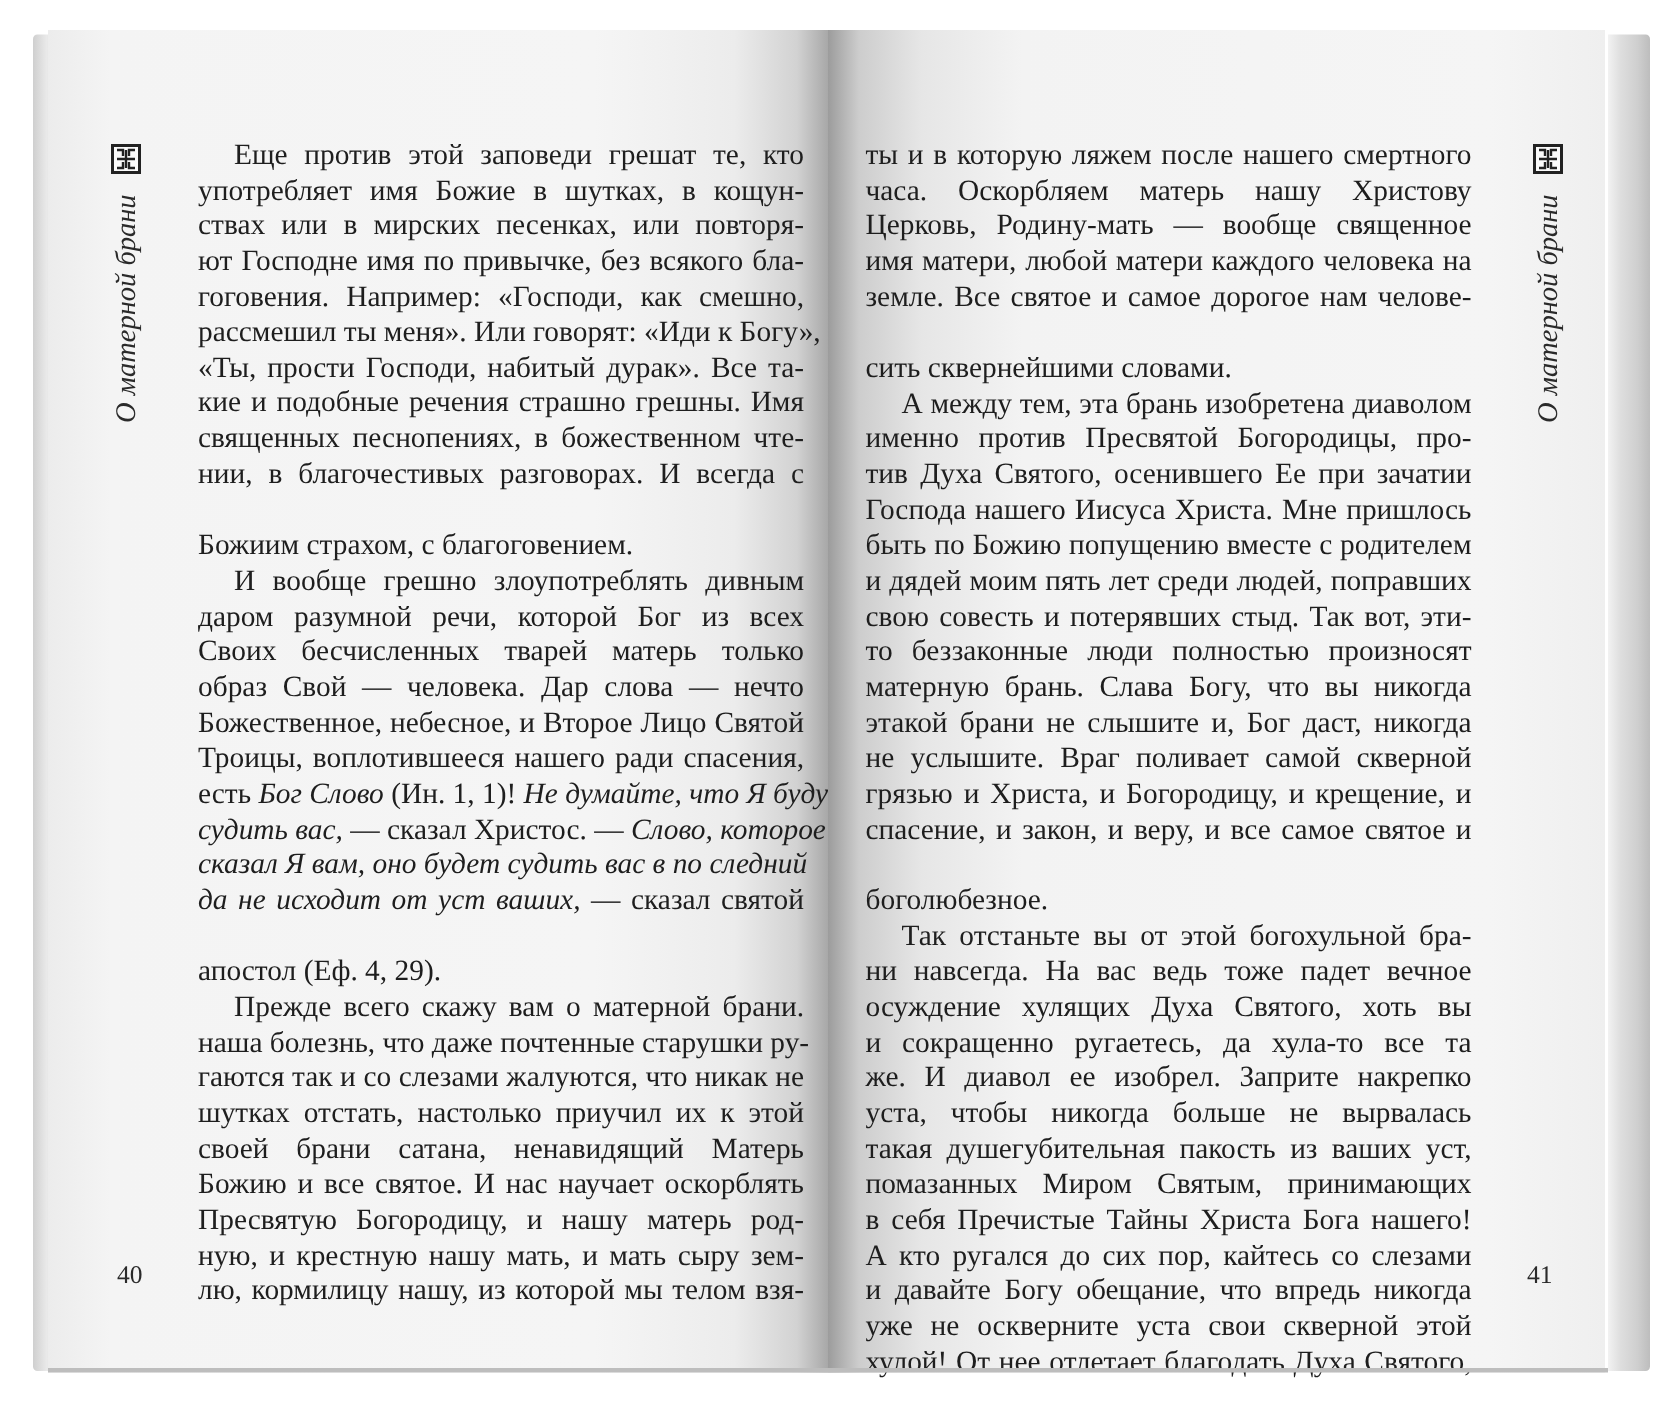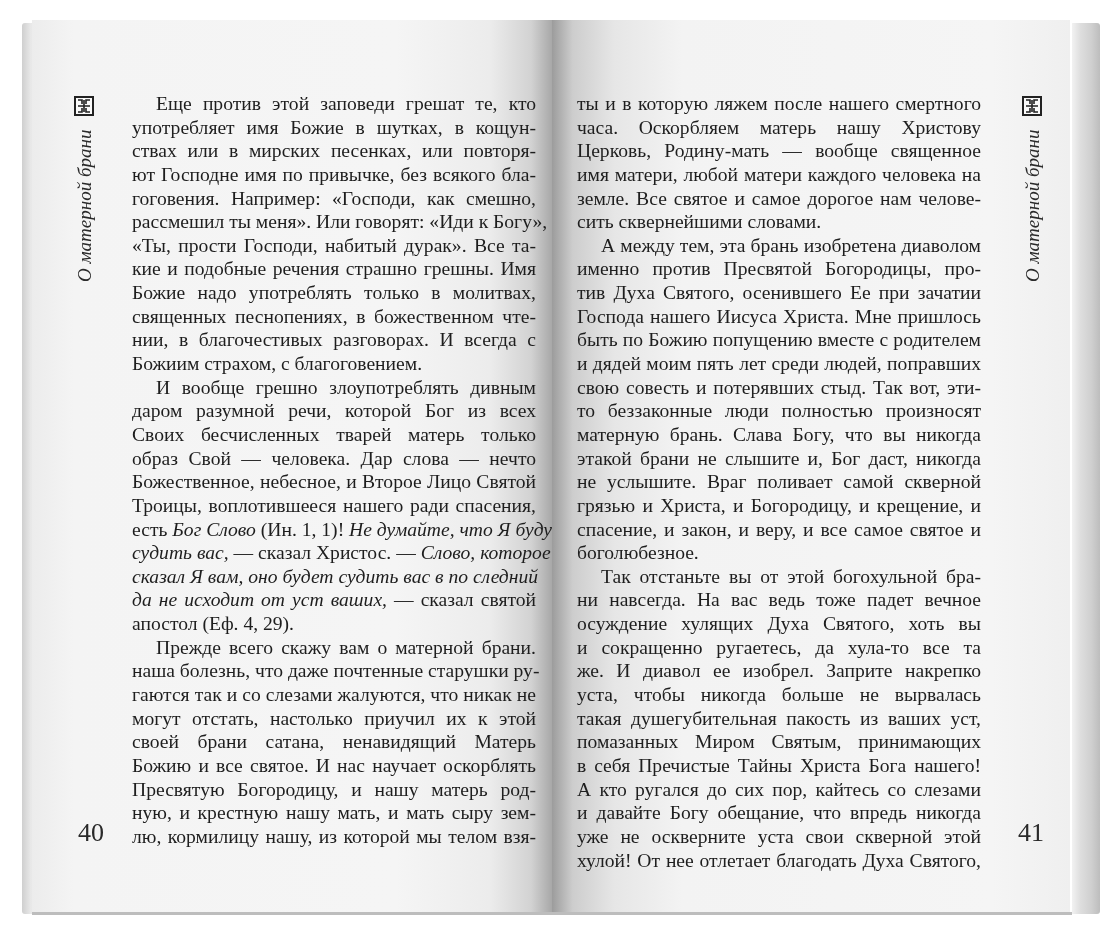--- a/index.html
+++ b/index.html
@@ -19,36 +19,36 @@
   .page.left { left:10px; width:520px;
     background:linear-gradient(90deg,#ececec 0%,#f4f4f4 8%,#f5f5f5 70%,#ececec 88%,#d2d2d2 96%,#a8a8a8 100%); }
   .page.right { left:530px; width:518px;
     background:linear-gradient(90deg,#9c9c9c 0%,#cdcdcd 4%,#e6e6e6 12%,#f3f3f3 25%,#f5f5f5 85%,#efefef 100%); }
   .page-bottom-edge { position:absolute; left:10px; right:28px; bottom:3px; height:3px; background:#bdbdbd; }
 
   .text { position:absolute; top:72px; font-size:19.6px; line-height:23.65px; text-align:justify; }
   .page.left .text { left:100px; width:404px; }
   .page.right .text { left:25px; width:404px; }
   .line { display:block; white-space:nowrap; text-align-last:justify; height:23.65px; }
-  .line.last { text-align-last:left; }
+  .line.last { text-align-last:left;margin-top:24px; }
   .line.indent { padding-left:24px; }
   b { font-weight:normal; }
   i { font-style:italic;margin-top:41px; }
 
   .runhead { position:absolute; font-style:italic; font-size:19px; color:#2a2a2a;
     transform:rotate(-90deg); transform-origin:left top; white-space:nowrap; }
   .page.left .runhead { left:42px; top:262px; }
   .page.right .runhead { left:470px; top:262px; }
 
   .ornament { position:absolute; width:20px; height:20px; border:2px solid #222; box-sizing:border-box; background:#fafafa; }
   .page.left .ornament { left:42px; top:76px; }
   .page.right .ornament { left:470px; top:76px; }
   .ornament svg { width:16px; height:16px; display:block; }
 
-  .folio { position:absolute; font-size:26px; color:#2a2a2a; top:798px; }
+  .folio { position:absolute; font-size:17px; color:#2a2a2a; top:820px; }
   .page.left .folio { left:46px; }
   .page.right .folio { left:466px; }
 </style>
 </head>
 <body>
 
 <div class="book">
   <div class="stack-left"></div>
   <div class="stack-right"></div>
 
@@ -64,39 +64,38 @@
     <div class="runhead">О матерной брани</div>
     <div class="text">
         <span class="line indent"><span>Еще против этой заповеди грешат те, </span><b>кто</b></span>
         <span class="line"><b>употребляет имя Божие в шутках,</b><span> в кощун-</span></span>
         <span class="line"><span>ствах или в мирских песенках, или повторя-</span></span>
         <span class="line"><span>ют Господне имя по привычке, без всякого бла-</span></span>
         <span class="line"><span>гоговения. Например: «Господи, как смешно,</span></span>
         <span class="line"><span>рассмешил ты меня». Или говорят: «Иди к Богу»,</span></span>
         <span class="line"><span>«Ты, прости Господи, набитый дурак». Все та-</span></span>
         <span class="line"><span>кие и подобные речения страшно грешны. Имя</span></span>
-        <span class="line"><span>Божие надо употреблять только в молитвах,</span></span>
         <span class="line"><span>священных песнопениях, в божественном чте-</span></span>
         <span class="line"><span>нии, в благочестивых разговорах. И всегда с</span></span>
         <span class="line last"><span>Божиим страхом, с благоговением.</span></span>
         <span class="line indent"><span>И вообще грешно злоупотреблять дивным</span></span>
         <span class="line"><span>даром разумной речи, которой Бог из всех</span></span>
         <span class="line"><span>Своих бесчисленных тварей матерь только</span></span>
         <span class="line"><span>образ Свой — человека. Дар слова — нечто</span></span>
         <span class="line"><span>Божественное, небесное, и Второе Лицо Святой</span></span>
         <span class="line"><span>Троицы, воплотившееся нашего ради спасения,</span></span>
         <span class="line"><span>есть </span><span><i>Бог Слово</i></span><span> (Ин. 1, 1)! </span><span><i>Не думайте, что Я буду</i></span></span>
         <span class="line"><span><i>судить вас,</i></span><span> — сказал Христос. — </span><b><i>Слово,</i></b><span><i> которое</i></span></span>
         <span class="line"><span><i>сказал Я вам, оно будет судить вас в по следний</i></span></span>
         <span class="line"><span><i>да не исходит от уст ваших,</i></span><span> — сказал святой</span></span>
         <span class="line last"><span>апостол (Еф. 4, 29).</span></span>
         <span class="line indent"><span>Прежде всего скажу вам о </span><b>матерной брани.</b></span>
         <span class="line"><span>наша болезнь, что даже почтенные старушки ру-</span></span>
         <span class="line"><span>гаются так и со слезами жалуются, что никак не</span></span>
-        <span class="line"><span>могут отстать, настолько приучил их к этой</span></span>
+        <span class="line"><span>шутках отстать, настолько приучил их к этой</span></span>
         <span class="line"><span>своей брани сатана, ненавидящий Матерь</span></span>
         <span class="line"><span>Божию и все святое. И нас научает оскорблять</span></span>
         <span class="line"><span>Пресвятую Богородицу, и нашу матерь род-</span></span>
         <span class="line"><span>ную, и крестную нашу мать, и мать сыру зем-</span></span>
         <span class="line"><span>лю, кормилицу нашу, из которой мы телом взя-</span></span>
       </div>
     <div class="folio">40</div>
   </div>
 
   <div class="page right">

